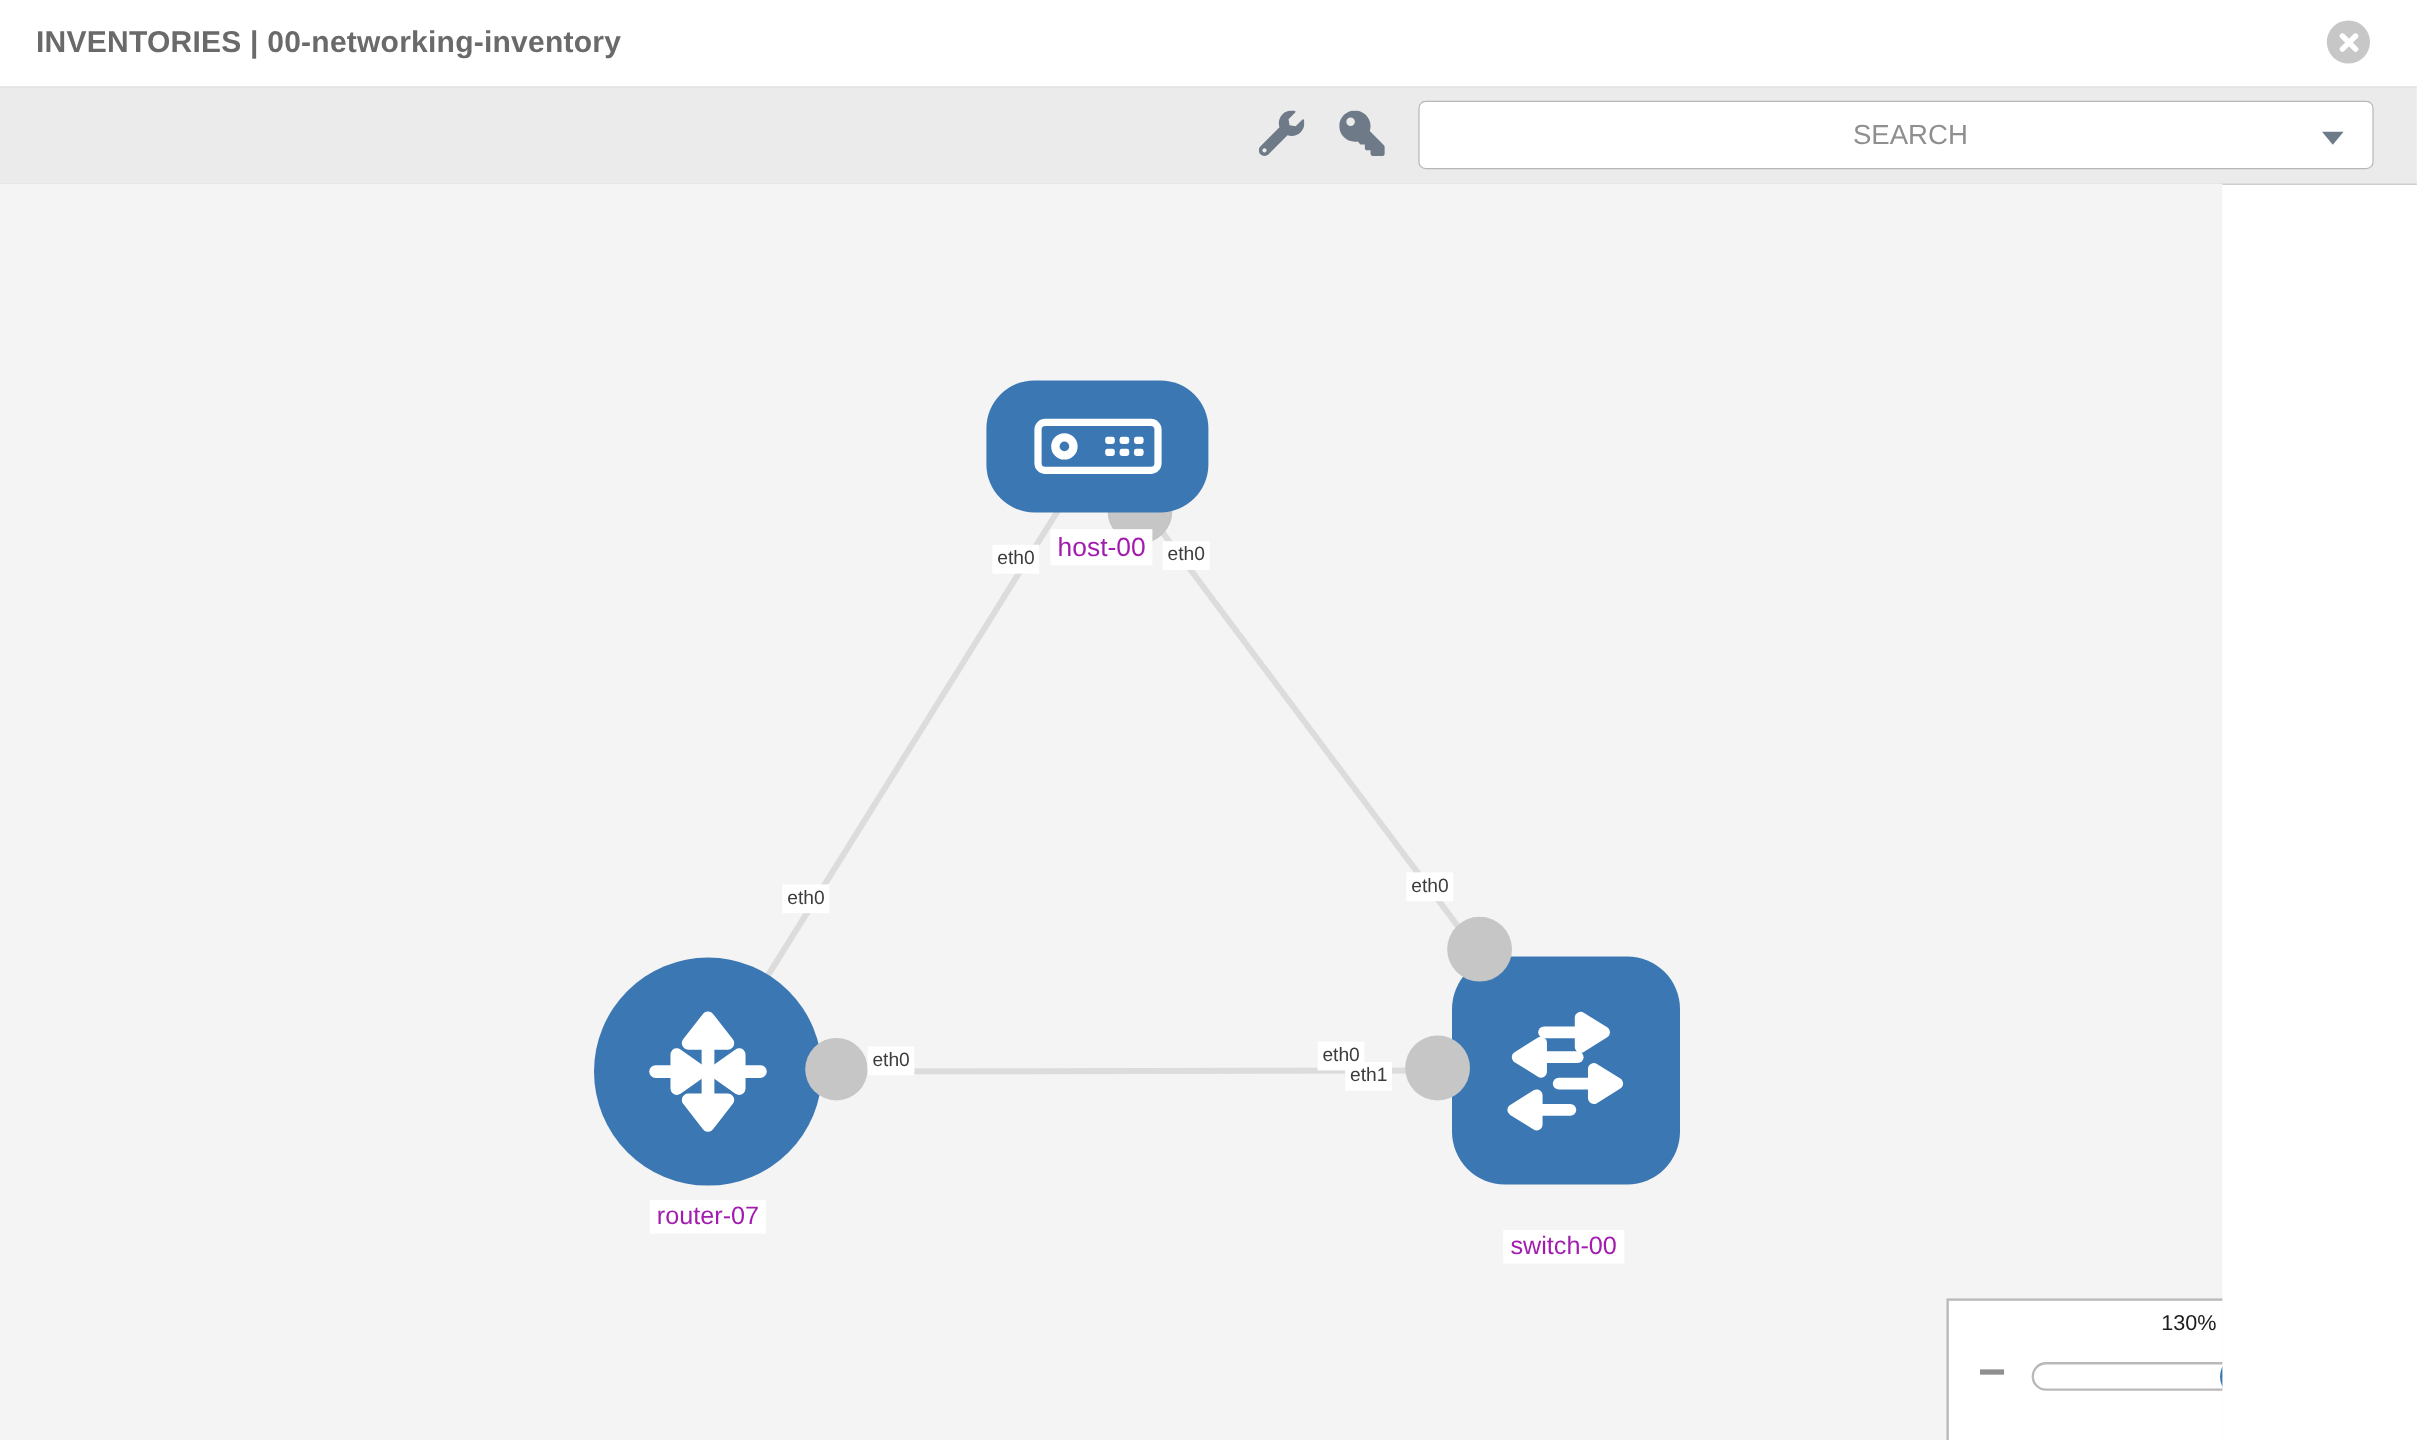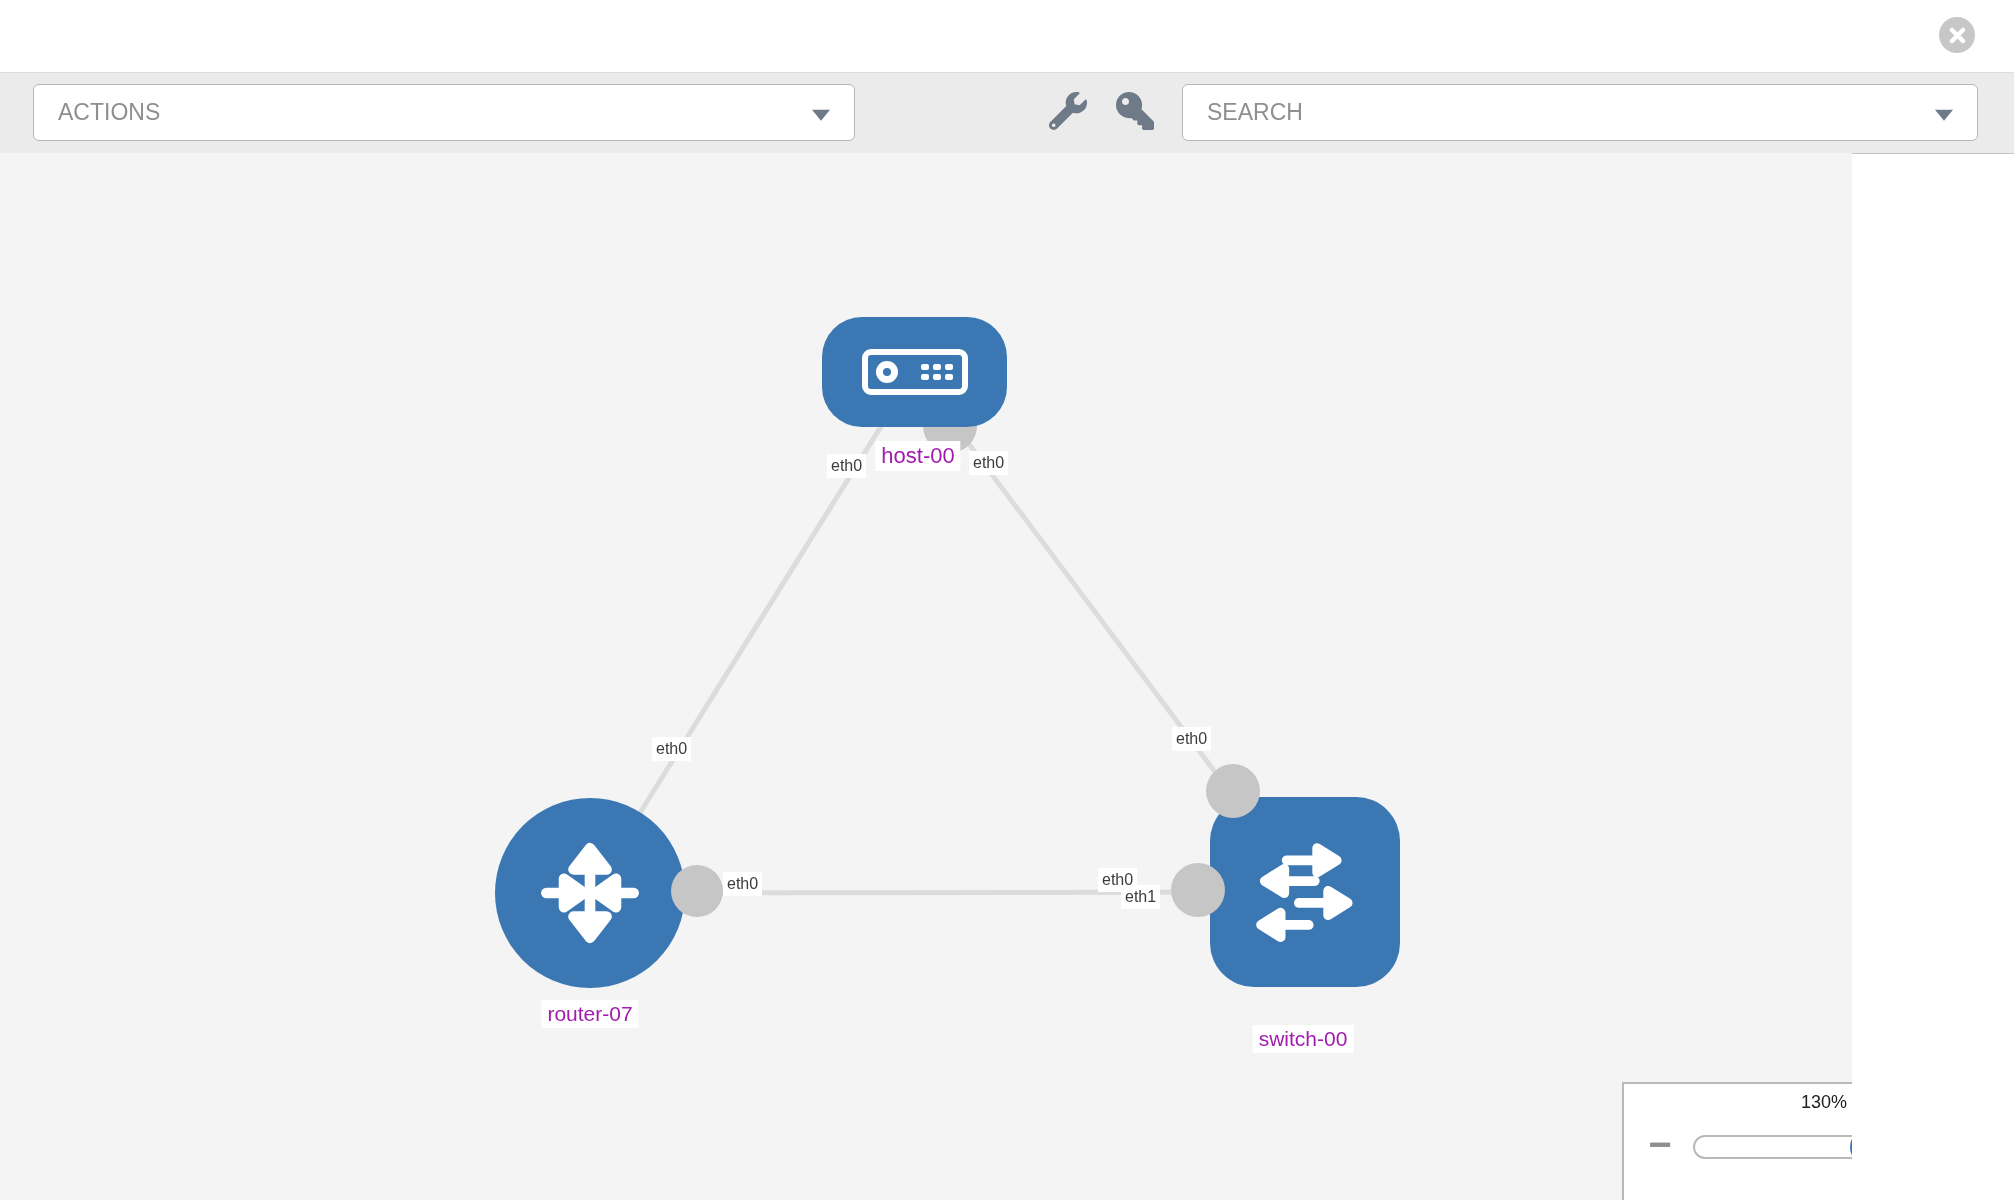--- a/index.html
+++ b/index.html
@@ -16,21 +16,21 @@
   
   .toolbar{position:absolute;top:72px;left:0;right:0;height:81px;background:var(--toolbar_bg,#ebebeb);
          border-bottom:1px solid #c6c6c6;box-shadow:inset 0 1px 0 #dedede;}
   .select{position:absolute;top:12px;height:57px;background:#fff;border:1px solid var(--border_gray,#b7b7b7);
          border-radius:6px;display:flex;align-items:center;font-size:23px;color:var(--placeholder_text,#8f8f8f);
          box-sizing:border-box;cursor:pointer;}
   .select .lbl{margin-left:24px;}
   .caret{position:absolute;right:24px;top:50%;transform:translateY(-30%);width:0;height:0;
          border-left:9px solid transparent;border-right:9px solid transparent;border-top:11px solid #6d7a88;}
   .actions{left:33px;width:822px;}
-  .search{left:1182px;width:796px;}
+  .search{left:1182px;width:796px;justify-content:center;}
   .tool-icon{position:absolute;top:20px;width:38px;height:38px;cursor:pointer;}
   .tool-icon svg{width:100%;height:100%;fill:var(--icon_gray,#6e7a87);}
   .wrench{left:1049px;}
   .key{left:1116px;}
 
   
   .canvas{position:absolute;top:153px;left:0;width:1852px;height:1047px;background:var(--canvas_bg,#f4f4f5);overflow:hidden;}
   svg.links{position:absolute;left:0;top:0;width:2014px;height:1047px;z-index:1;}
   svg.links line{stroke:var(--link_gray,#dcdcdc);stroke-width:5;}
 
@@ -83,32 +83,29 @@
         border-radius:14px;background:#fff;box-sizing:border-box;cursor:pointer;}
   .zoom-thumb{position:absolute;left:155px;top:-8px;width:36px;height:36px;border-radius:50%;
         background:var(--slider_thumb_blue,#3b78b3);cursor:grab;}
 </style>
 </head>
 <body>
 
 <div class="app">
 
   <div class="hdr">
+    <div class="title">INVENTORIES | 00-networking-inventory</div>
     <div class="close-btn">
       <svg width="17" height="17" viewBox="0 0 17 17">
         <path d="M3 3 L14 14 M14 3 L3 14" stroke="#ffffff" stroke-width="4.5" stroke-linecap="round" fill="none"></path>
       </svg>
     </div>
   </div>
 
   <div class="toolbar">
-    <div class="select actions">
-      <span class="lbl">ACTIONS</span>
-      <span class="caret"></span>
-    </div>
 
     <div class="tool-icon wrench">
       <svg viewBox="0 0 512 512">
         <path d="M507.73 109.1c-2.24-9.03-13.54-12.09-20.12-5.51l-74.36 74.36-67.88-11.31-11.31-67.88 74.36-74.36c6.62-6.62 3.43-17.9-5.66-20.16-47.38-11.74-99.55.91-136.58 37.93-39.64 39.64-50.55 97.1-34.05 147.2L18.74 402.76c-24.99 24.99-24.99 65.51 0 90.5 24.99 24.99 65.51 24.99 90.5 0l213.21-213.21c50.12 16.71 107.47 5.68 147.37-34.22 37.07-37.07 49.7-89.32 37.91-136.73zM64 472c-13.25 0-24-10.75-24-24 0-13.26 10.75-24 24-24s24 10.74 24 24c0 13.25-10.75 24-24 24z"></path>
       </svg>
     </div>
     <div class="tool-icon key">
       <svg viewBox="0 0 512 512">
         <g transform="scale(-1,1) translate(-512,0)">
           <path d="M512 176.001C512 273.203 433.202 352 336 352c-11.22 0-22.19-1.062-32.827-3.069l-24.012 27.014A23.999 23.999 0 0 1 261.223 384H224v40c0 13.255-10.745 24-24 24h-40v40c0 13.255-10.745 24-24 24H24c-13.255 0-24-10.745-24-24v-78.059c0-6.365 2.529-12.47 7.029-16.971l161.802-161.802C163.108 213.814 160 195.271 160 176 160 78.798 238.797.001 335.999 0 433.488-.001 512 78.511 512 176.001zM336 128c0 26.51 21.49 48 48 48s48-21.49 48-48-21.49-48-48-48-48 21.49-48 48z"></path>

